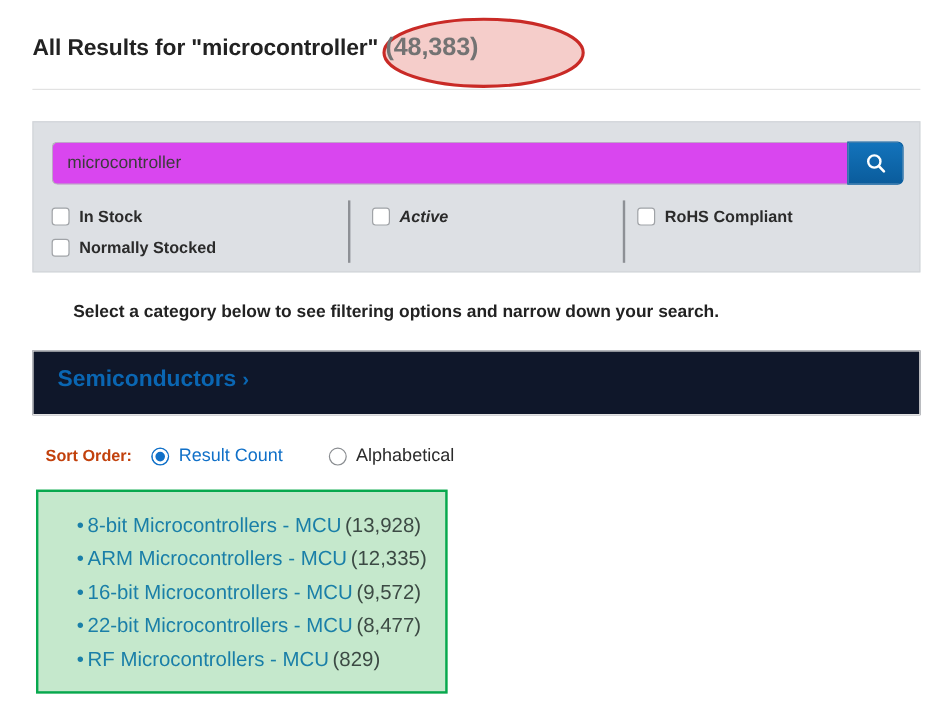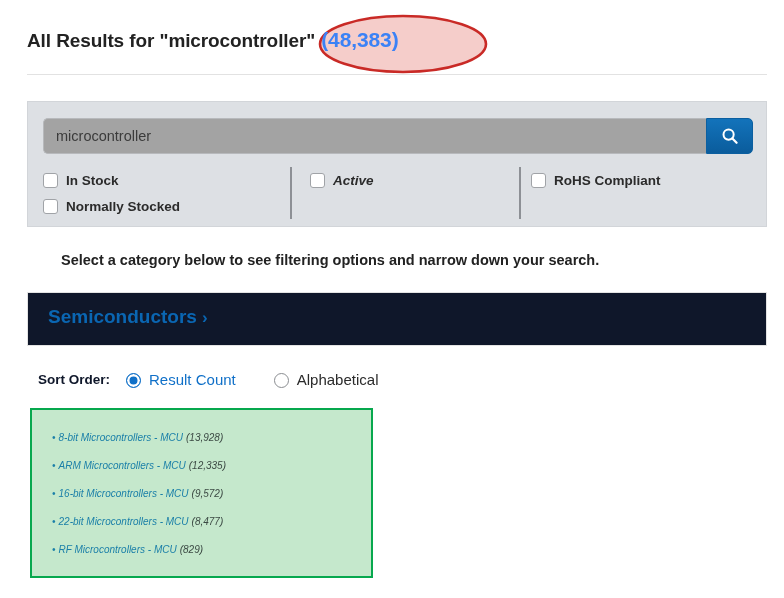--- a/index.html
+++ b/index.html
@@ -35,21 +35,21 @@
     font-size: 19px;
     font-weight: bold;
     color: #222222;
     letter-spacing: -0.1px;
     white-space: nowrap;
     line-height: 24px;
   }
   .title-count {
     font-size: 21px;
     font-weight: bold;
-    color: #3b82f6;
+    color: #737373;
     margin-left: 6px;
     position: relative;
     z-index: 3;
   }
 
   
   .annot-ellipse {
     position: absolute;
     left: 318px;
     top: 14px;
@@ -93,21 +93,21 @@
     height: 36px;
     display: flex;
   }
   .search-input {
     flex: 1 1 auto;
     height: 36px;
     box-sizing: border-box;
     border: 1px solid #b7b9bc;
     border-right: none;
     border-radius: 5px 0 0 5px;
-    background: #a3a3a3;
+    background: #d946ef;
     font-family: "Liberation Sans", sans-serif;
     font-size: 14.5px;
     color: #3b3b3b;
     padding: 9px 12px;
     outline: none;
   }
   .search-input::placeholder { color: #9a9a9a; }
   .search-btn {
     width: 47px;
     height: 36px;
@@ -218,21 +218,21 @@
     position: absolute;
     left: 38px;
     top: 368px;
     height: 22px;
     display: flex;
     align-items: center;
   }
   .sort-label {
     font-size: 13.5px;
     font-weight: bold;
-    color: #0f172a;
+    color: #c2410c;
     margin-right: 16px;
     white-space: nowrap;
   }
   .radio-item {
     display: flex;
     align-items: flex-end;
     margin-right: 38px;
     cursor: pointer;
   }
   .radio {
@@ -268,25 +268,24 @@
     box-sizing: border-box;
     background: #c5e8cc;
     border: 2px solid #07a84e;
   }
   .results-list {
     margin: 0;
     padding: 14px 0 0 0;
     list-style: none;
   }
   .result-item {
-    font-size: 10px;
+    font-size: 17px;
     line-height: 28px;
-    padding-left: 20px;
-    white-space: nowrap;
-    font-style: italic;
+    padding-left: 32px;
+    white-space: nowrap;
   }
   .result-bullet {
     color: #1a7fa8;
     margin-right: 3px;
   }
   .result-link {
     color: #1a7fa8;
     text-decoration: none;
     cursor: pointer;
   }

